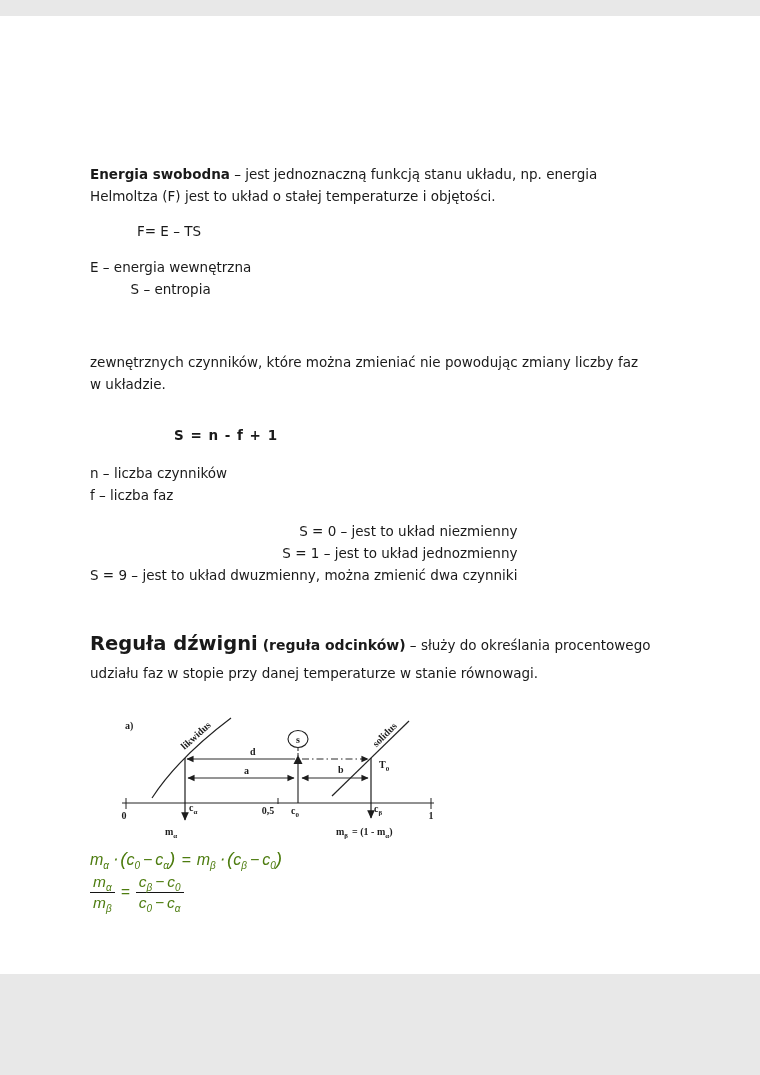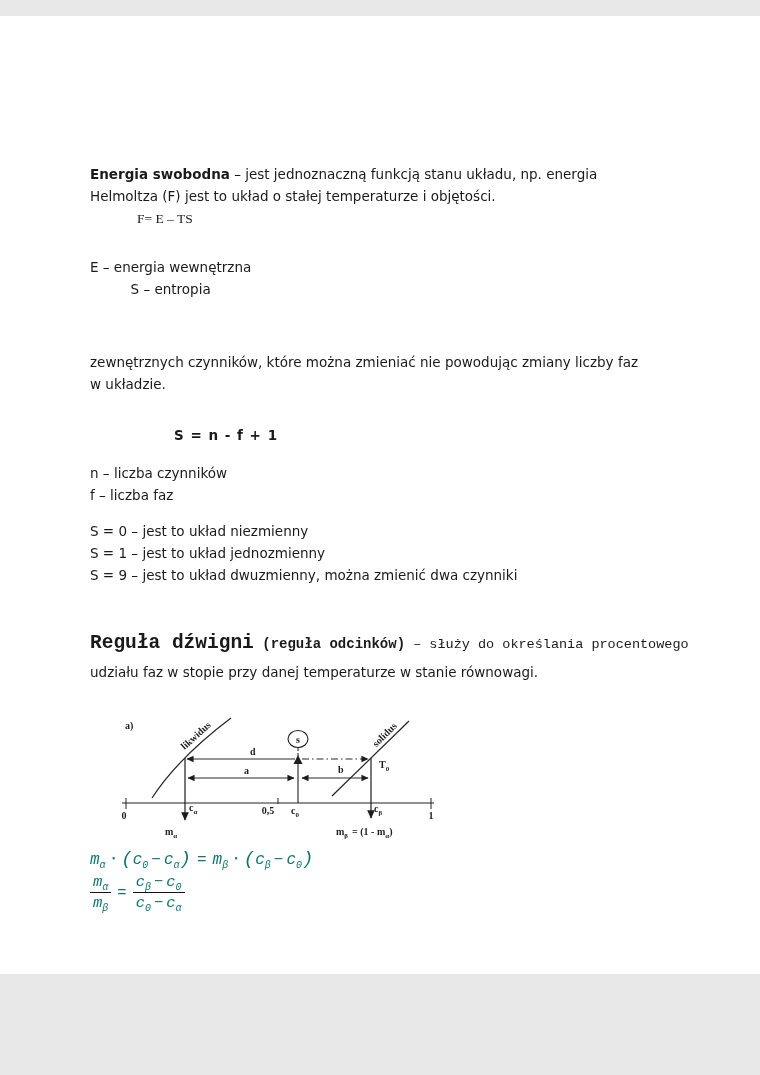--- a/index.html
+++ b/index.html
@@ -10,21 +10,21 @@
     color:#1a1a1a;
   }
   .abs { position:absolute; }
   .bt { font-size:13.5px; line-height:22px; }
   .ln { white-space:nowrap; }
   .bold { font-weight:700; }
   .h1 { font-size:19.5px; font-weight:700; }
   .h1-sub { font-size:14px; font-weight:700; }
 
   
-  .math { font-family:Liberation Mono, monospace; font-style:italic; color:#0f766e; }
+  .math { font-family:Liberation Sans, sans-serif; font-style:italic; color:#4d7c0f; }
   .f1 { font-size:16px; }
   .f2 { font-size:15.5px; }
   .math sub { font-size:10px; font-style:italic; line-height:0; }
   .paren { font-size:19px; }
   .op { padding:0 3px; }
   .eq { padding:0 6px; }
   .frac { display:inline-block; text-align:center; vertical-align:middle; }
   .frac .num { display:block; border-bottom:1.3px solid #141414; padding:0 3px 1px 3px; }
   .frac .den { display:block; padding-top:1px; }
 
@@ -37,47 +37,47 @@
 </head>
 <body>
 
 <div class="page">
 
   <div class="abs bt" style="left:90px; top:147px;">
     <div class="ln"><span class="bold">Energia swobodna</span><span> – jest jednoznaczną funkcją stanu układu, np. energia</span></div>
     <div class="ln">Helmoltza (F) jest to układ o stałej temperaturze i objętości.</div>
   </div>
 
-  <div class="abs bt ln" style="left:137px; top:192px;font-family:Liberation Serif, serif;">F= E – TS</div>
+  <div class="abs bt ln" style="left:137px; top:204px;">F= E – TS</div>
 
   <div class="abs bt" style="left:90px; top:240px;text-align:center;">
     <div class="ln">E – energia wewnętrzna</div>
     <div class="ln">S – entropia</div>
   </div>
 
   <div class="abs bt" style="left:90px; top:335px;">
     <div class="ln">zewnętrznych czynników, które można zmieniać nie powodując zmiany liczby faz</div>
     <div class="ln">w układzie.</div>
   </div>
 
   <div class="abs bt ln bold" style="left:174px; top:408px; letter-spacing:1px;">S = n - f + 1</div>
 
   <div class="abs bt" style="left:90px; top:446px;">
     <div class="ln">n – liczba czynników</div>
     <div class="ln">f – liczba faz</div>
   </div>
 
-  <div class="abs bt" style="left:90px; top:504px;">
+  <div class="abs bt" style="left:90px; top:504px;text-align:right;">
     <div class="ln">S = 0 – jest to układ niezmienny</div>
     <div class="ln">S = 1 – jest to układ jednozmienny</div>
     <div class="ln">S = 9 – jest to układ dwuzmienny, można zmienić dwa czynniki</div>
   </div>
 
   <div class="abs" style="left:90px; top:614px;">
-    <div class="ln" style="line-height:27px;font-family:Liberation Mono, monospace;"><span class="h1">Reguła dźwigni</span><span class="h1-sub"> (reguła odcinków)</span><span class="bt"> – służy do określania procentowego</span></div>
+    <div class="ln" style="line-height:27px;"><span class="h1">Reguła dźwigni</span><span class="h1-sub"> (reguła odcinków)</span><span class="bt"> – służy do określania procentowego</span></div>
     <div class="ln bt" style="margin-top:3px;">udziału faz w stopie przy danej temperaturze w stanie równowagi.</div>
   </div>
 
   <svg class="abs" style="left:110px; top:692px;" width="340" height="138" viewBox="0 0 340 138">
     <defs>
       <marker id="arr" viewBox="0 0 8 8" refX="7" refY="4" markerWidth="7.5" markerHeight="7.5" orient="auto-start-reverse">
         <path d="M0,0.6 L7.6,4 L0,7.4 Z" fill="#1d1d1d"></path>
       </marker>
     </defs>
 

